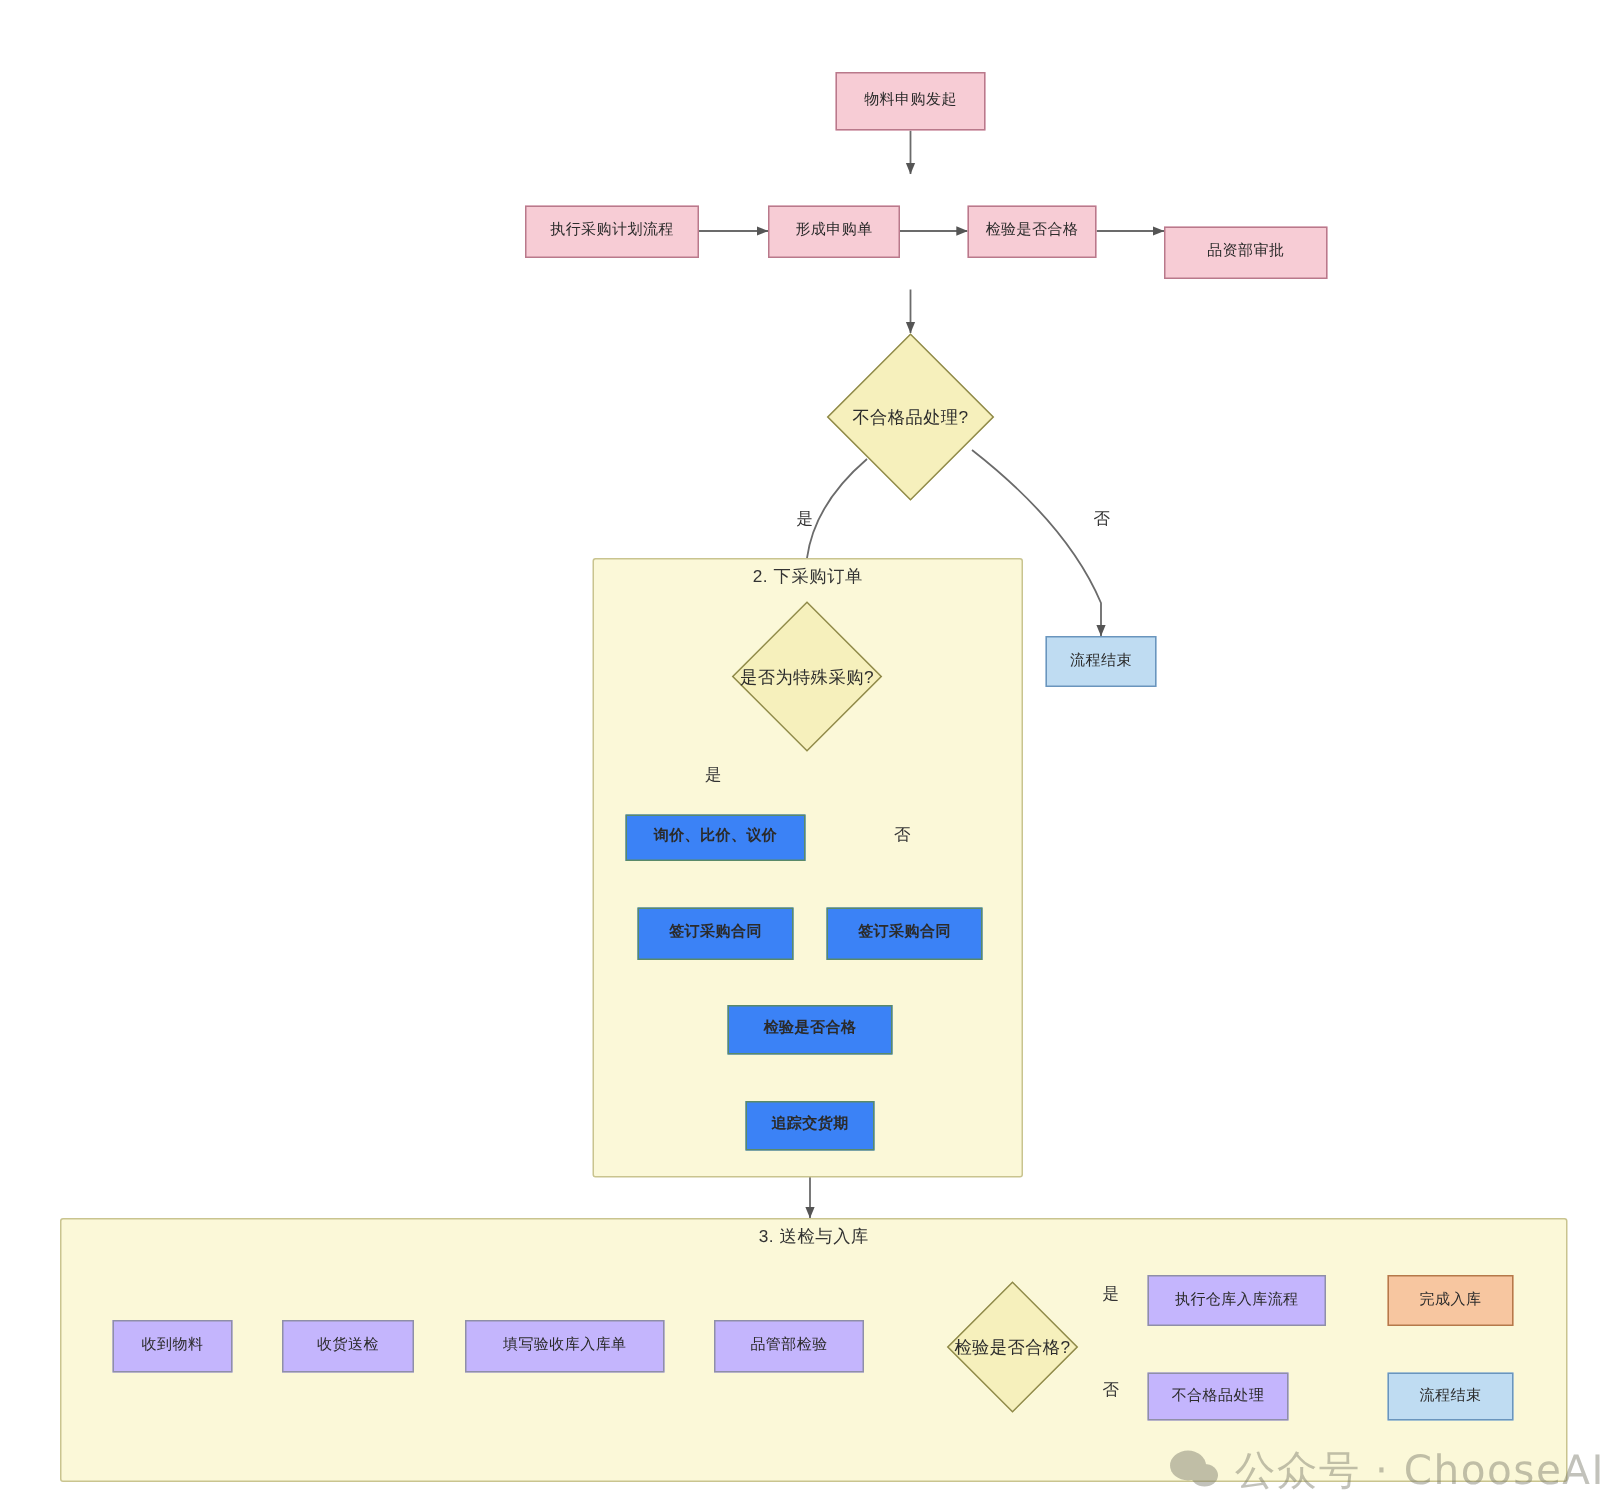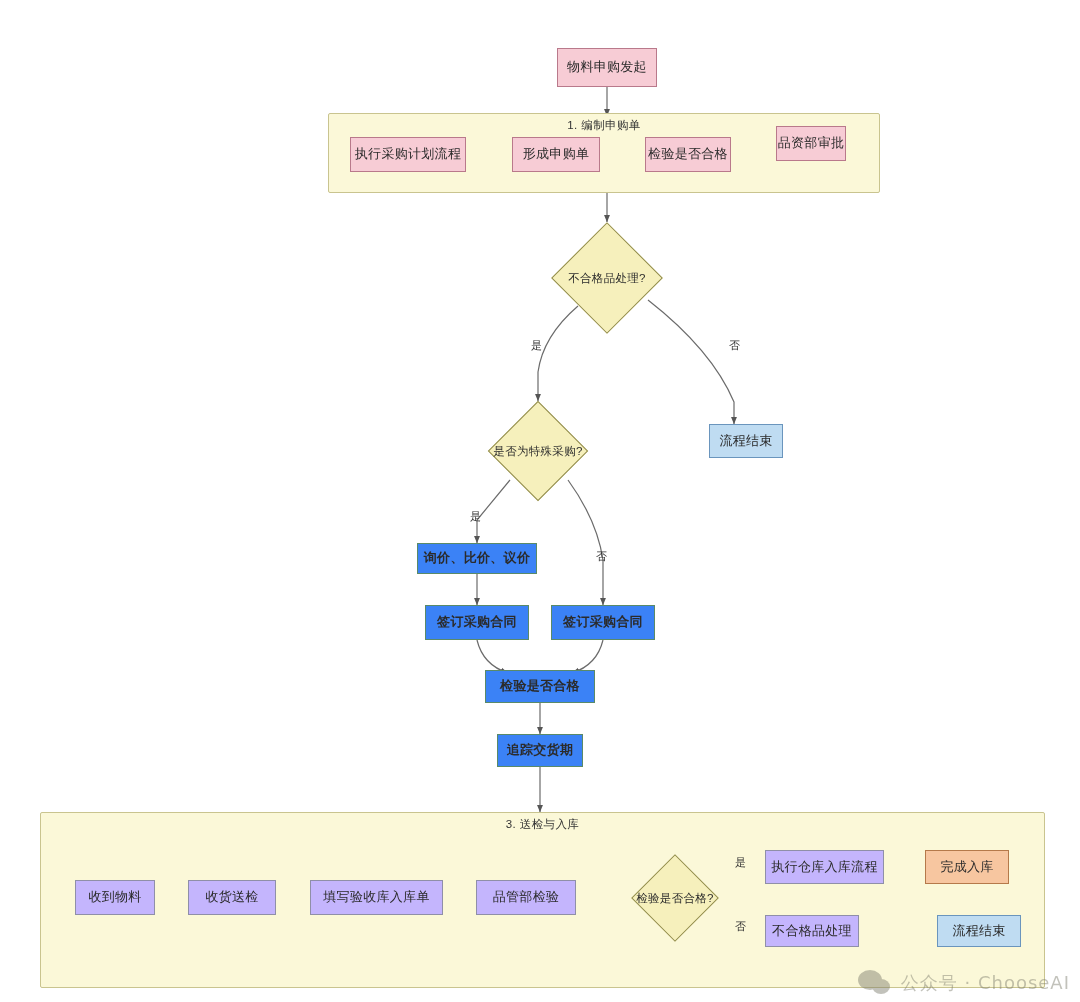--- a/index.html
+++ b/index.html
@@ -26,33 +26,33 @@
     height: 1002px;
     pointer-events: none;
   }
   .node {
     position: absolute;
     box-sizing: border-box;
     display: flex;
     align-items: center;
     justify-content: center;
     text-align: center;
-    font-size: 13px;
+    font-size: 10px;
     line-height: 1.25;
     color: #2b2b2b;
     letter-spacing: 0.3px;
     z-index: 3;
   }
   .box {
     border: 1.6px solid #888;
     background: #eee;
   }
   .box.pink   { background: #f7ccd5; border-color: #b9798b; }
   .box.green  { background: #3b82f6; border-color: #5a8a68; font-weight: bold; }
-  .box.blue   { background: #bfdcf2; border-color: #6a95bd; margin-left: 12px; }
+  .box.blue   { background: #bfdcf2; border-color: #6a95bd; }
   .box.purple { background: #c4b5fd; border-color: #8f8fa8; }
   .box.orange { background: #f7c6a0; border-color: #b5794a; }
 
   .group {
     position: absolute;
     box-sizing: border-box;
     background: #fbf8d8;
     border: 1.4px solid #c9c48f;
     border-radius: 2px;
     z-index: 1;
@@ -111,21 +111,21 @@
     right: 10px;
     bottom: 4px;
     display: flex;
     align-items: center;
     gap: 9px;
     z-index: 6;
     opacity: 0.45;
     pointer-events: none;
   }
   #watermark .wm-text {
-    font-size: 18px;
+    font-size: 27px;
     color: #7a7a6a;
     letter-spacing: 1px;
     font-family: "DejaVu Sans", sans-serif;
   }
   .wechat-icon {
     width: 34px;
     height: 30px;
     position: relative;
   }
   .wechat-icon .b1, .wechat-icon .b2 {
@@ -185,38 +185,38 @@
       <path d="M884,867 L925,867"></path>
 
       <path d="M700,918 Q733,932 765,931"></path>
 
       <path d="M874,931 L925,931"></path>
     </g>
   </svg>
 
   <div class="node box pink" style="left:557px; top:48px; width:100px; height:39px;">物料申购发起</div>
 
-  <div class="group" style="left:328px; top:113px; width:552px; height:80px;">
-    <div class="group-label">1. 编制申购单</div>
-  </div>
 
   <div class="node box pink" style="left:350px; top:137px; width:116px; height:35px;">执行采购计划流程</div>
   <div class="node box pink" style="left:512px; top:137px; width:88px; height:35px;">形成申购单</div>
   <div class="node box pink" style="left:645px; top:137px; width:86px; height:35px;">检验是否合格</div>
-  <div class="node box pink" style="left:776px; top:126px; width:70px; height:35px;">品资部审批</div>
+  <div class="node box pink" style="left:776px; top:151px; width:109px; height:35px;">品资部审批</div>
 
   <div class="diamond" style="left:523px; top:222px; width:168px; height:112px;">
     <div class="shape" style="width:79px; height:79px;"></div>
     <div class="dtext">不合格品处理?</div>
   </div>
   <div class="edge-label" style="left:531px; top:338px;">是</div>
   <div class="edge-label" style="left:729px; top:338px;">否</div>
 
   <div class="node box blue" style="left:697px; top:424px; width:74px; height:34px;">流程结束</div>
 
+  <div class="group" style="left:395px; top:372px; width:287px; height:413px;">
+    <div class="group-label">2. 下采购订单</div>
+  </div>
 
   <div class="diamond" style="left:462px; top:401px; width:152px; height:100px;">
     <div class="shape" style="width:71px; height:71px;"></div>
     <div class="dtext">是否为特殊采购?</div>
   </div>
   <div class="edge-label" style="left:470px; top:509px;">是</div>
   <div class="edge-label" style="left:596px; top:549px;">否</div>
 
   <div class="node box green" style="left:417px; top:543px; width:120px; height:31px;">询价、比价、议价</div>
   <div class="node box green" style="left:425px; top:605px; width:104px; height:35px;">签订采购合同</div>

